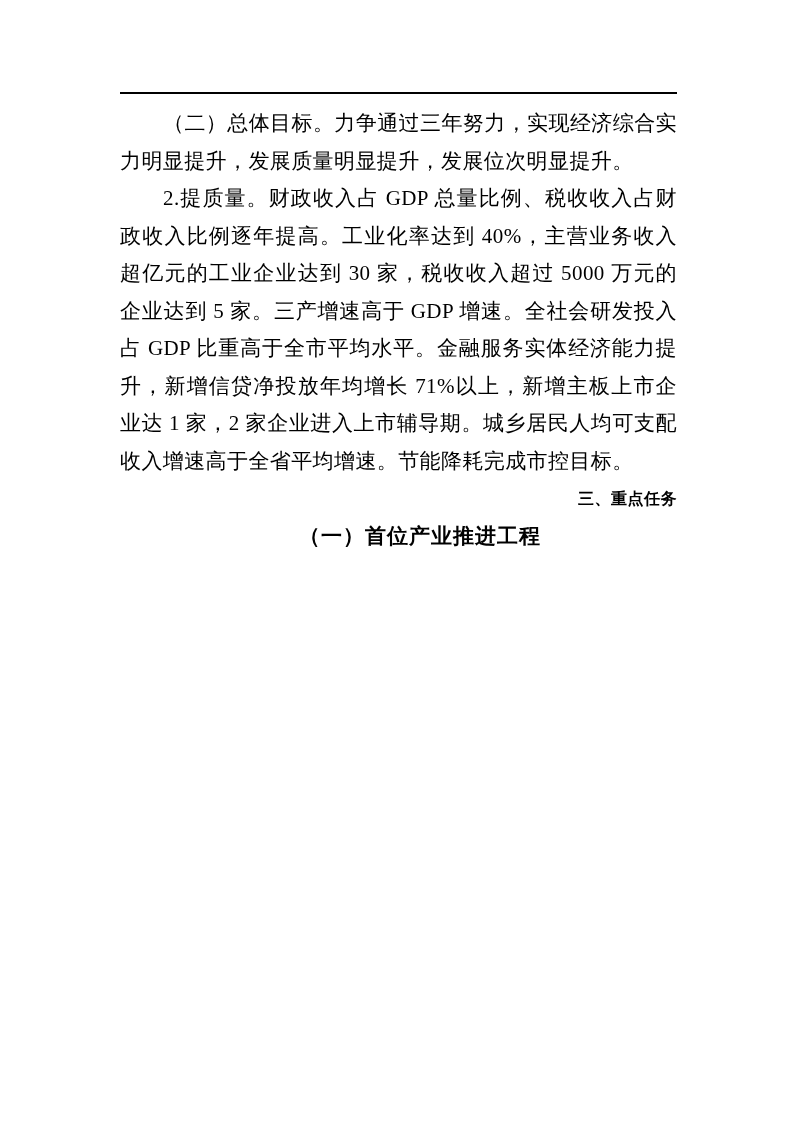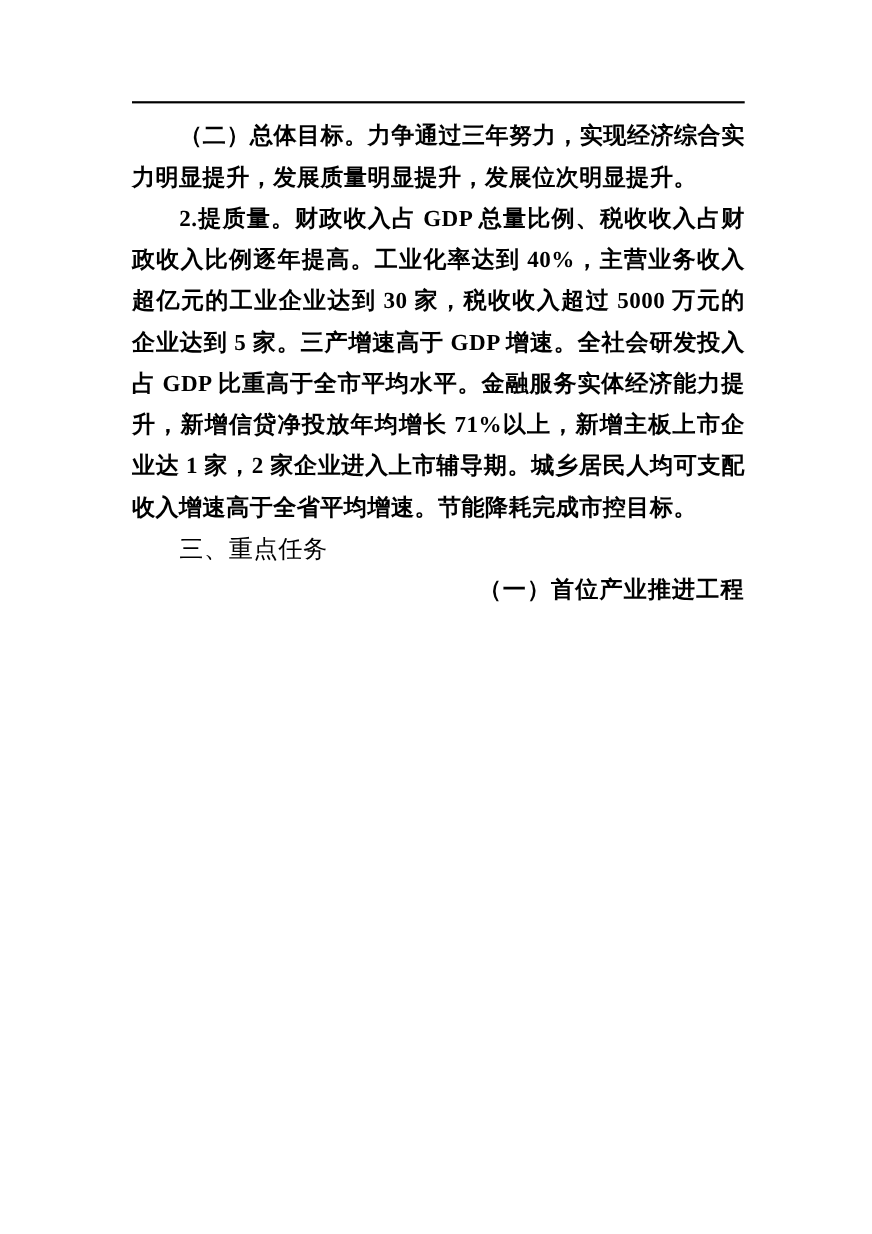--- a/index.html
+++ b/index.html
@@ -38,38 +38,37 @@
     margin: 0;
     font-size: 21px;
     line-height: 37.5px;
     text-align: justify;
     text-justify: inter-character;
     letter-spacing: 0.4px;
     word-break: break-all;
   }
   .para.indent {
     text-indent: 43px;
-    font-weight: bold;
   }
   .heading1 {
     margin: 0;
     font-family: "Liberation Sans", "DejaVu Sans", sans-serif;
-    font-weight: normal;
-    font-size: 22px;
+    font-weight: bold;
+    font-size: 16px;
     line-height: 37.5px;
     text-indent: 43px;
-    text-align: left;
+    text-align: right;
     letter-spacing: 0.5px;
   }
   .heading2 {
     margin: 0;
     font-size: 21px;
     line-height: 37.5px;
     text-indent: 43px;
-    text-align: right;
+    text-align: center;
     letter-spacing: 1px;
   }
 </style>
 </head>
 <body>
 
 <div class="page">
 
   <div class="header-rule"></div>
 

